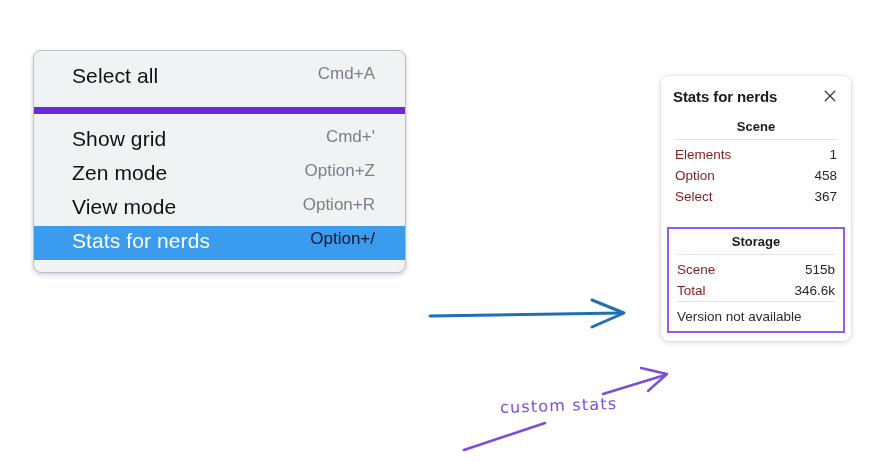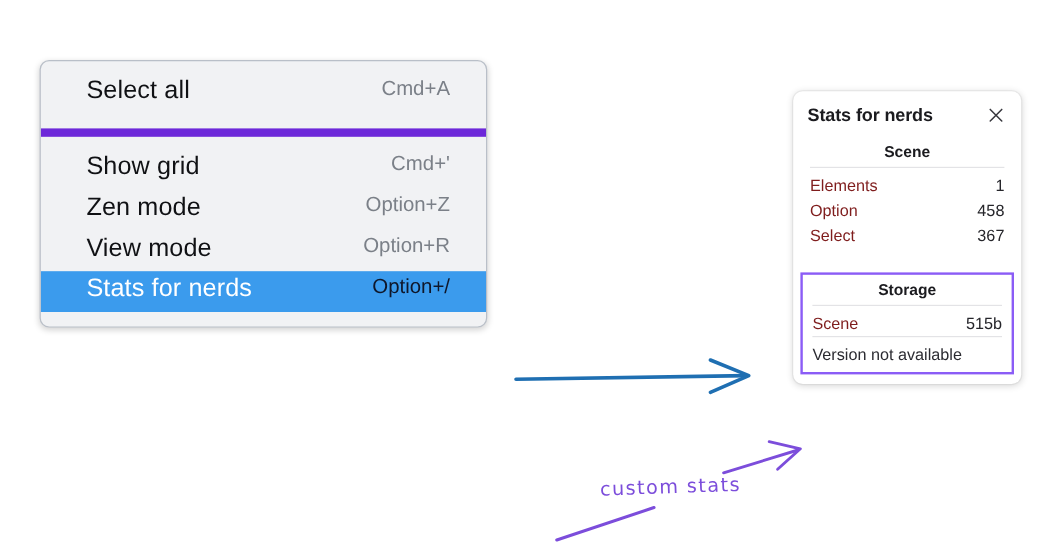--- a/index.html
+++ b/index.html
@@ -216,20 +216,24 @@
 
   <div id="custom-stats-box">
 
     <div>
       <div class="section-head">Storage</div>
       <div class="rule"></div>
       <div class="stat-row">
         <span class="k">Scene</span>
         <span class="v">515b</span>
       </div>
+      <div class="stat-row">
+        <span class="k">Total</span>
+        <span class="v">346.6k</span>
+      </div>
     </div>
 
     <div>
       <div class="rule"></div>
       <div class="single-row">Version not available</div>
     </div>
 
   </div>
 </div>
 

